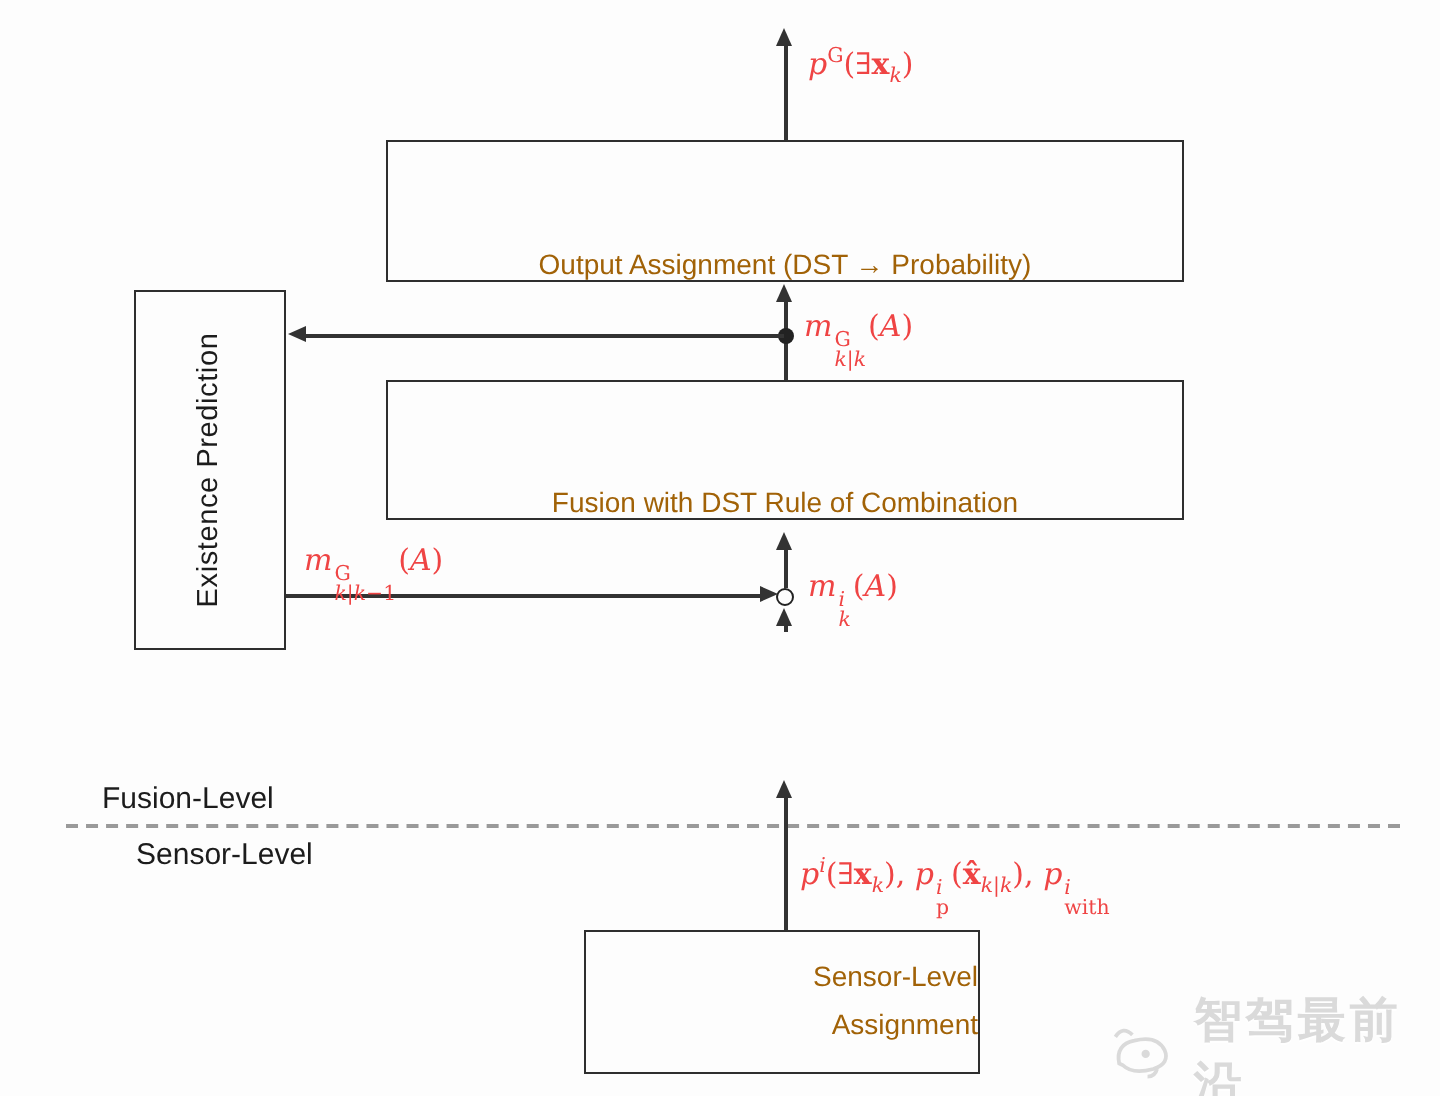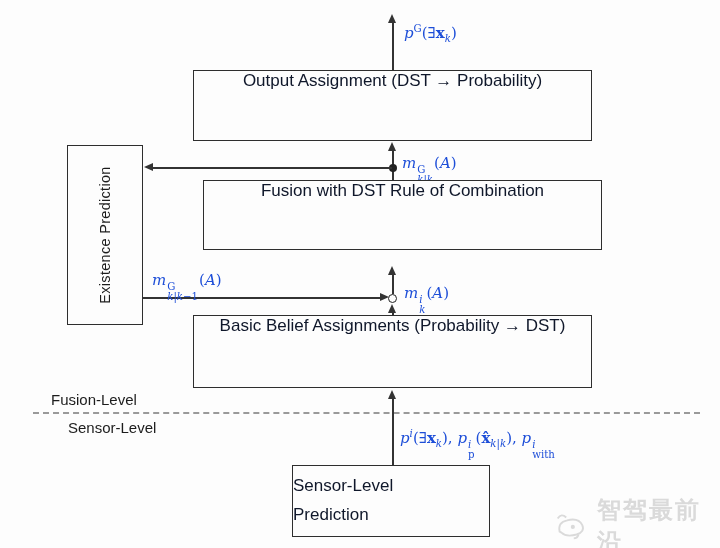--- a/index.html
+++ b/index.html
@@ -1,31 +1,31 @@
 <!DOCTYPE html>
 <html><head>
 <meta charset="utf-8">
 <style>
   html,body{margin:0;padding:0;background:#ffffff;}
   #stage{position:relative;width:720px;height:548px;background:#fdfdfd;overflow:hidden;
          font-family:"Liberation Sans",sans-serif;color:#1c1c1c;}
   .box{position:absolute;border:1.6px solid #2e2e2e;background:#fdfdfd;box-sizing:border-box;
-       display:flex;align-items:flex-start;justify-content:center;text-align:center;
-       font-size:17px;color:#0f172a;}
+       display:flex;align-items:flex-end;justify-content:center;text-align:center;
+       font-size:14px;color:#a16207;}
   .vline{position:absolute;width:1.6px;background:#333;}
   .hline{position:absolute;height:1.6px;background:#333;}
   .arr{position:absolute;width:0;height:0;}
   .arr.up{border-left:4.5px solid transparent;border-right:4.5px solid transparent;border-bottom:9px solid #333;}
   .arr.left{border-top:4.5px solid transparent;border-bottom:4.5px solid transparent;border-right:9px solid #333;}
   .arr.right{border-top:4.5px solid transparent;border-bottom:4.5px solid transparent;border-left:9px solid #333;}
   .dot{position:absolute;width:8px;height:8px;border-radius:50%;background:#222;}
   .odot{position:absolute;width:9px;height:9px;border-radius:50%;border:1.6px solid #222;
         background:#fdfdfd;box-sizing:border-box;}
   .math{position:absolute;font-family:"DejaVu Serif","Liberation Serif",serif;
-        font-size:15px;color:#1d4ed8;white-space:nowrap;}
+        font-size:15px;color:#ef4444;white-space:nowrap;}
   .math i{font-style:italic;}
   .math sup,.math sub{font-size:0.68em;}
   .ss{display:inline-flex;flex-direction:column;vertical-align:-0.5em;line-height:0.95;
       font-size:0.68em;text-align:left;margin:0 1px;}
   .ss .t,.ss .b{display:block;}
   .lvl{position:absolute;font-size:15px;color:#1c1c1c;}
   .dashline{position:absolute;border-top:2px dashed #9a9a9a;height:0;}
   .rotbox{position:absolute;border:1.6px solid #2e2e2e;background:#fdfdfd;box-sizing:border-box;
           display:flex;align-items:center;justify-content:center;}
   .rotbox .rlabel{transform:rotate(-90deg);white-space:nowrap;font-size:14.5px;letter-spacing:0.3px;}
@@ -54,61 +54,58 @@
   <div class="arr left" style="left:144px;top:163px;"></div>
   <div class="math" style="left:402px;top:154px;"><i>m</i><span class="ss">
         <span class="t">G</span>
         <span class="b"><i>k</i>|<i>k</i></span>
       </span>(<i>A</i>)</div>
 
   <div class="rotbox" style="left:67px;top:145px;width:76px;height:180px;">
     <span class="rlabel">Existence Prediction</span>
   </div>
 
-  <div class="box" style="left:193px;top:180px;width:399px;height:70px;margin-left:10px;">
+  <div class="box" style="left:193px;top:190px;width:399px;height:70px;">
     <span>Fusion with DST Rule of Combination</span>
   </div>
 
   <div class="arr up" style="left:388px;top:266px;"></div>
   <div class="vline" style="left:392px;top:274px;height:20px;"></div>
   <div class="odot" style="left:388px;top:294px;"></div>
   <div class="arr up" style="left:388px;top:304px;"></div>
   <div class="vline" style="left:392px;top:311px;height:5px;"></div>
   <div class="hline" style="left:143px;top:297px;width:239px;"></div>
   <div class="arr right" style="left:380px;top:293px;"></div>
   <div class="math" style="left:152px;top:271px;"><i>m</i><span class="ss">
         <span class="t">G</span>
         <span class="b"><i>k</i>|<i>k</i>−1</span>
       </span>(<i>A</i>)</div>
   <div class="math" style="left:404px;top:284px;"><i>m</i><span class="ss">
         <span class="t"><i>i</i></span>
         <span class="b"><i>k</i></span>
       </span>(<i>A</i>)</div>
 
-  <div class="box" style="left:193px;top:315px;width:399px;height:73px;">
-    <span>Basic Belief Assignments (Probability → DST)</span>
-  </div>
 
   <div class="lvl" style="left:51px;top:391px;">Fusion-Level</div>
   <div class="dashline" style="left:33px;top:412px;width:667px;"></div>
   <div class="lvl" style="left:68px;top:419px;">Sensor-Level</div>
 
   <div class="arr up" style="left:388px;top:390px;"></div>
   <div class="vline" style="left:392px;top:398px;height:67px;"></div>
   <div class="math" style="left:400px;top:428px;"><i>p</i><sup><i>i</i></sup>(∃<b>x</b><sub><i>k</i></sub>), <i>p</i><span class="ss">
         <span class="t"><i>i</i></span>
         <span class="b">p</span>
       </span>(<b>x̂</b><sub><i>k</i>|<i>k</i></sub>), <i>p</i><span class="ss">
         <span class="t"><i>i</i></span>
         <span class="b">with</span>
       </span></div>
 
   <div class="box twoline" style="left:292px;top:465px;width:198px;height:72px;flex-direction:column;">
     <span>Sensor-Level</span>
-    <span>Prediction</span>
+    <span>Assignment</span>
   </div>
 
   <div id="watermark">
     <svg width="40" height="36" viewBox="0 0 40 36">
       <path d="M8 24 Q6 14 16 12 Q28 9 32 17 Q35 24 26 27 Q15 30 10 25 Z" fill="none" stroke="#dadada" stroke-width="2"></path>
       <circle cx="22" cy="19" r="2.2" fill="#dadada"></circle>
       <path d="M6 10 Q10 4 15 9" fill="none" stroke="#dadada" stroke-width="2"></path>
       <path d="M28 27 Q27 31 23 31" fill="none" stroke="#dadada" stroke-width="2"></path>
     </svg>
     <span id="wm-text">智驾最前沿</span>

